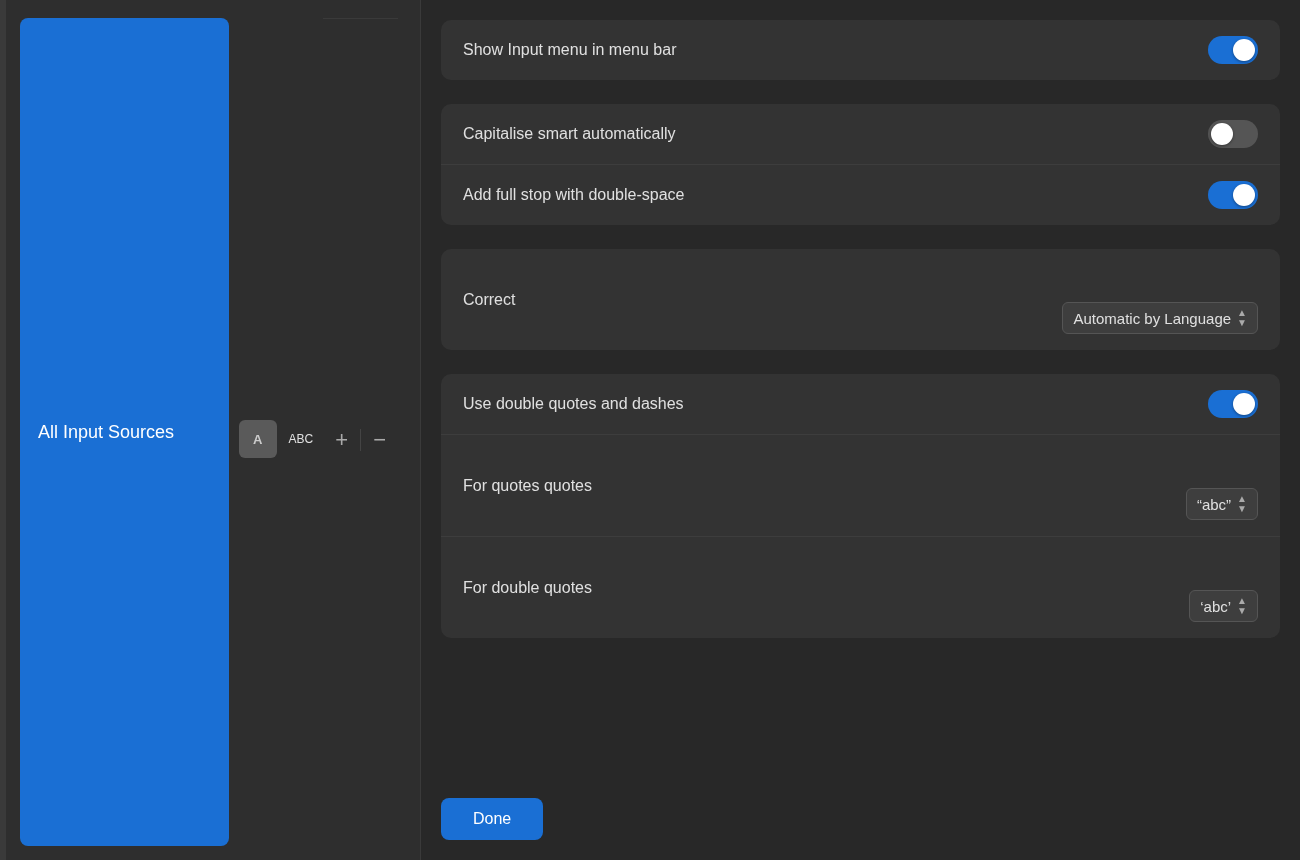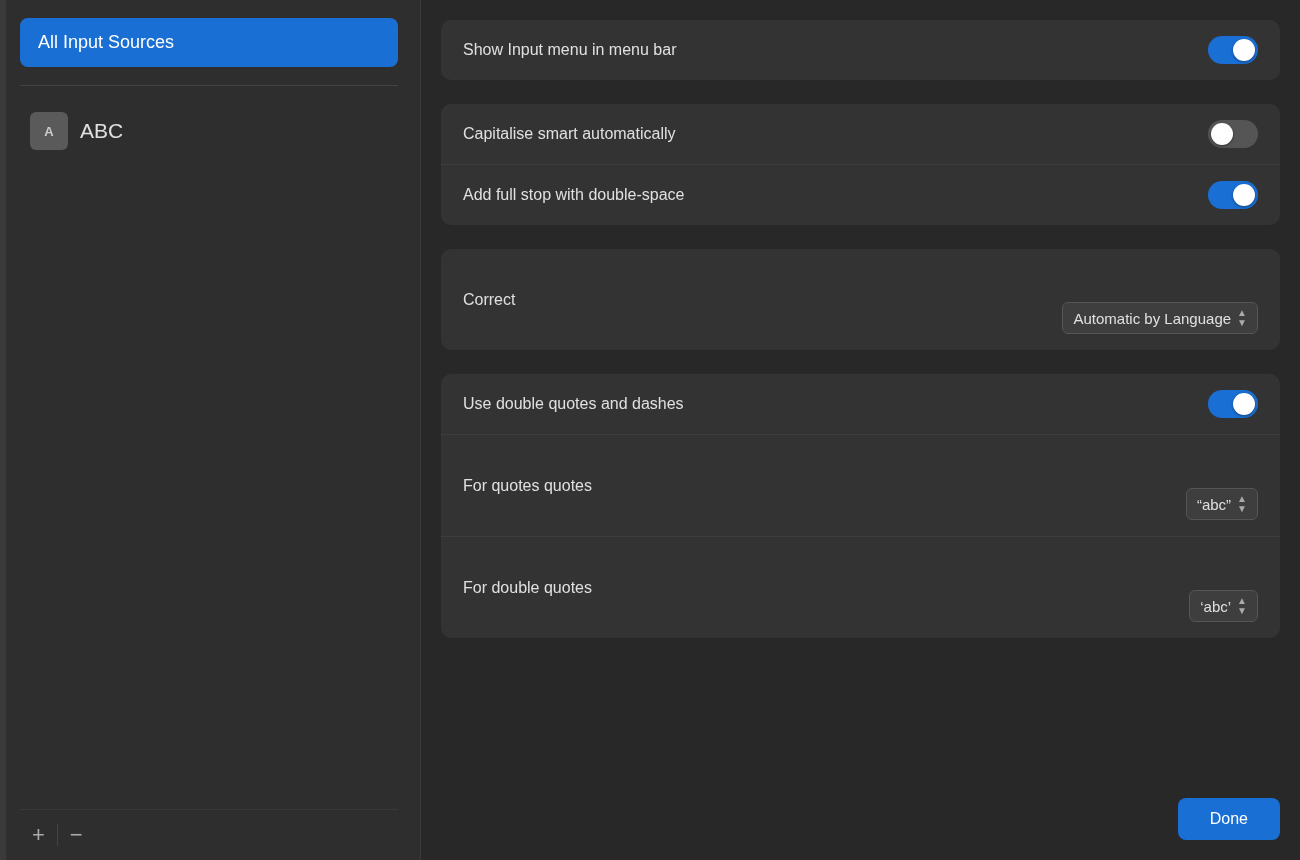--- a/index.html
+++ b/index.html
@@ -18,21 +18,20 @@
       display: flex;
     }
 
     
     .sidebar {
       width: 415px;
       height: 860px;
       background: #2e2e2e;
       border-right: 1px solid #3a3a3a;
       display: flex;
-      flex-direction: column;
       padding: 18px 22px 0 14px;
       flex-shrink: 0;
     }
 
     .all-input-sources-btn {
       background: #1a6fd4;
       border: none;
       border-radius: 8px;
       color: #ffffff;
       font-size: 18px;
@@ -67,21 +66,21 @@
       display: flex;
       align-items: center;
       justify-content: center;
       font-size: 13px;
       font-weight: 600;
       color: #ccc;
       flex-shrink: 0;
     }
 
     .sidebar-item-label {
-      font-size: 21px;
+      font-size: 12px;
       color: #e0e0e0;
     }
 
     .sidebar-spacer {
       flex: 1;
     }
 
     .sidebar-bottom-bar {
       display: flex;
       align-items: center;
@@ -209,21 +208,20 @@
       line-height: 1;
       color: #aaa;
       font-size: 10px;
     }
 
     
     .bottom-bar {
       margin-top: auto;
       padding: 16px 0 20px 0;
       display: flex;
-      justify-content: flex-end;
     }
 
     .done-button {
       background: #1a6fd4;
       border: none;
       border-radius: 8px;
       color: #ffffff;
       font-size: 16px;
       font-weight: 500;
       padding: 12px 32px;

